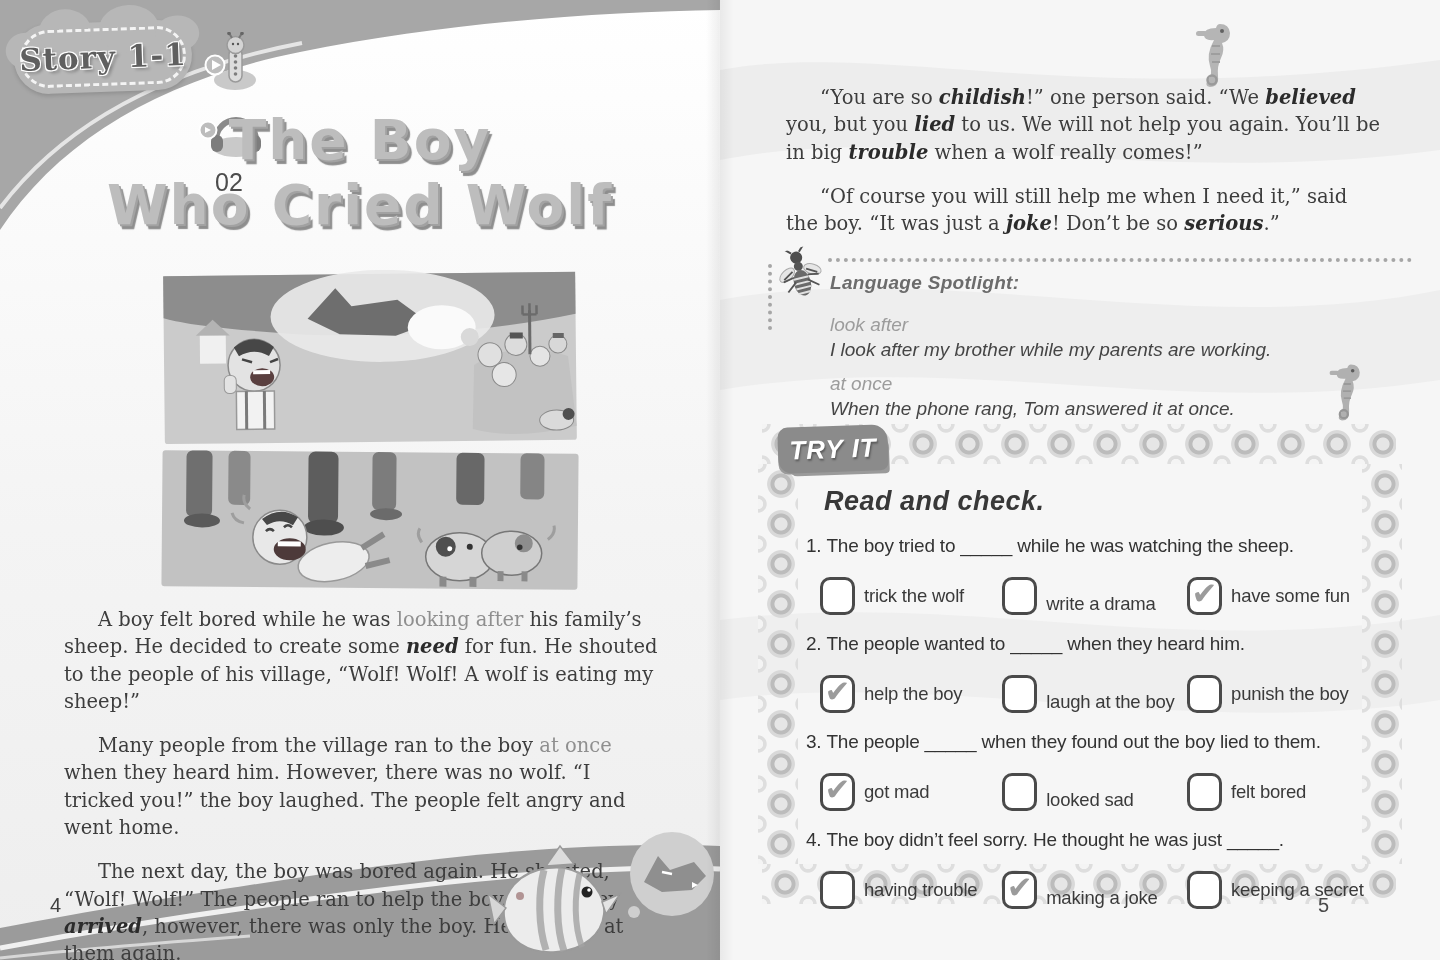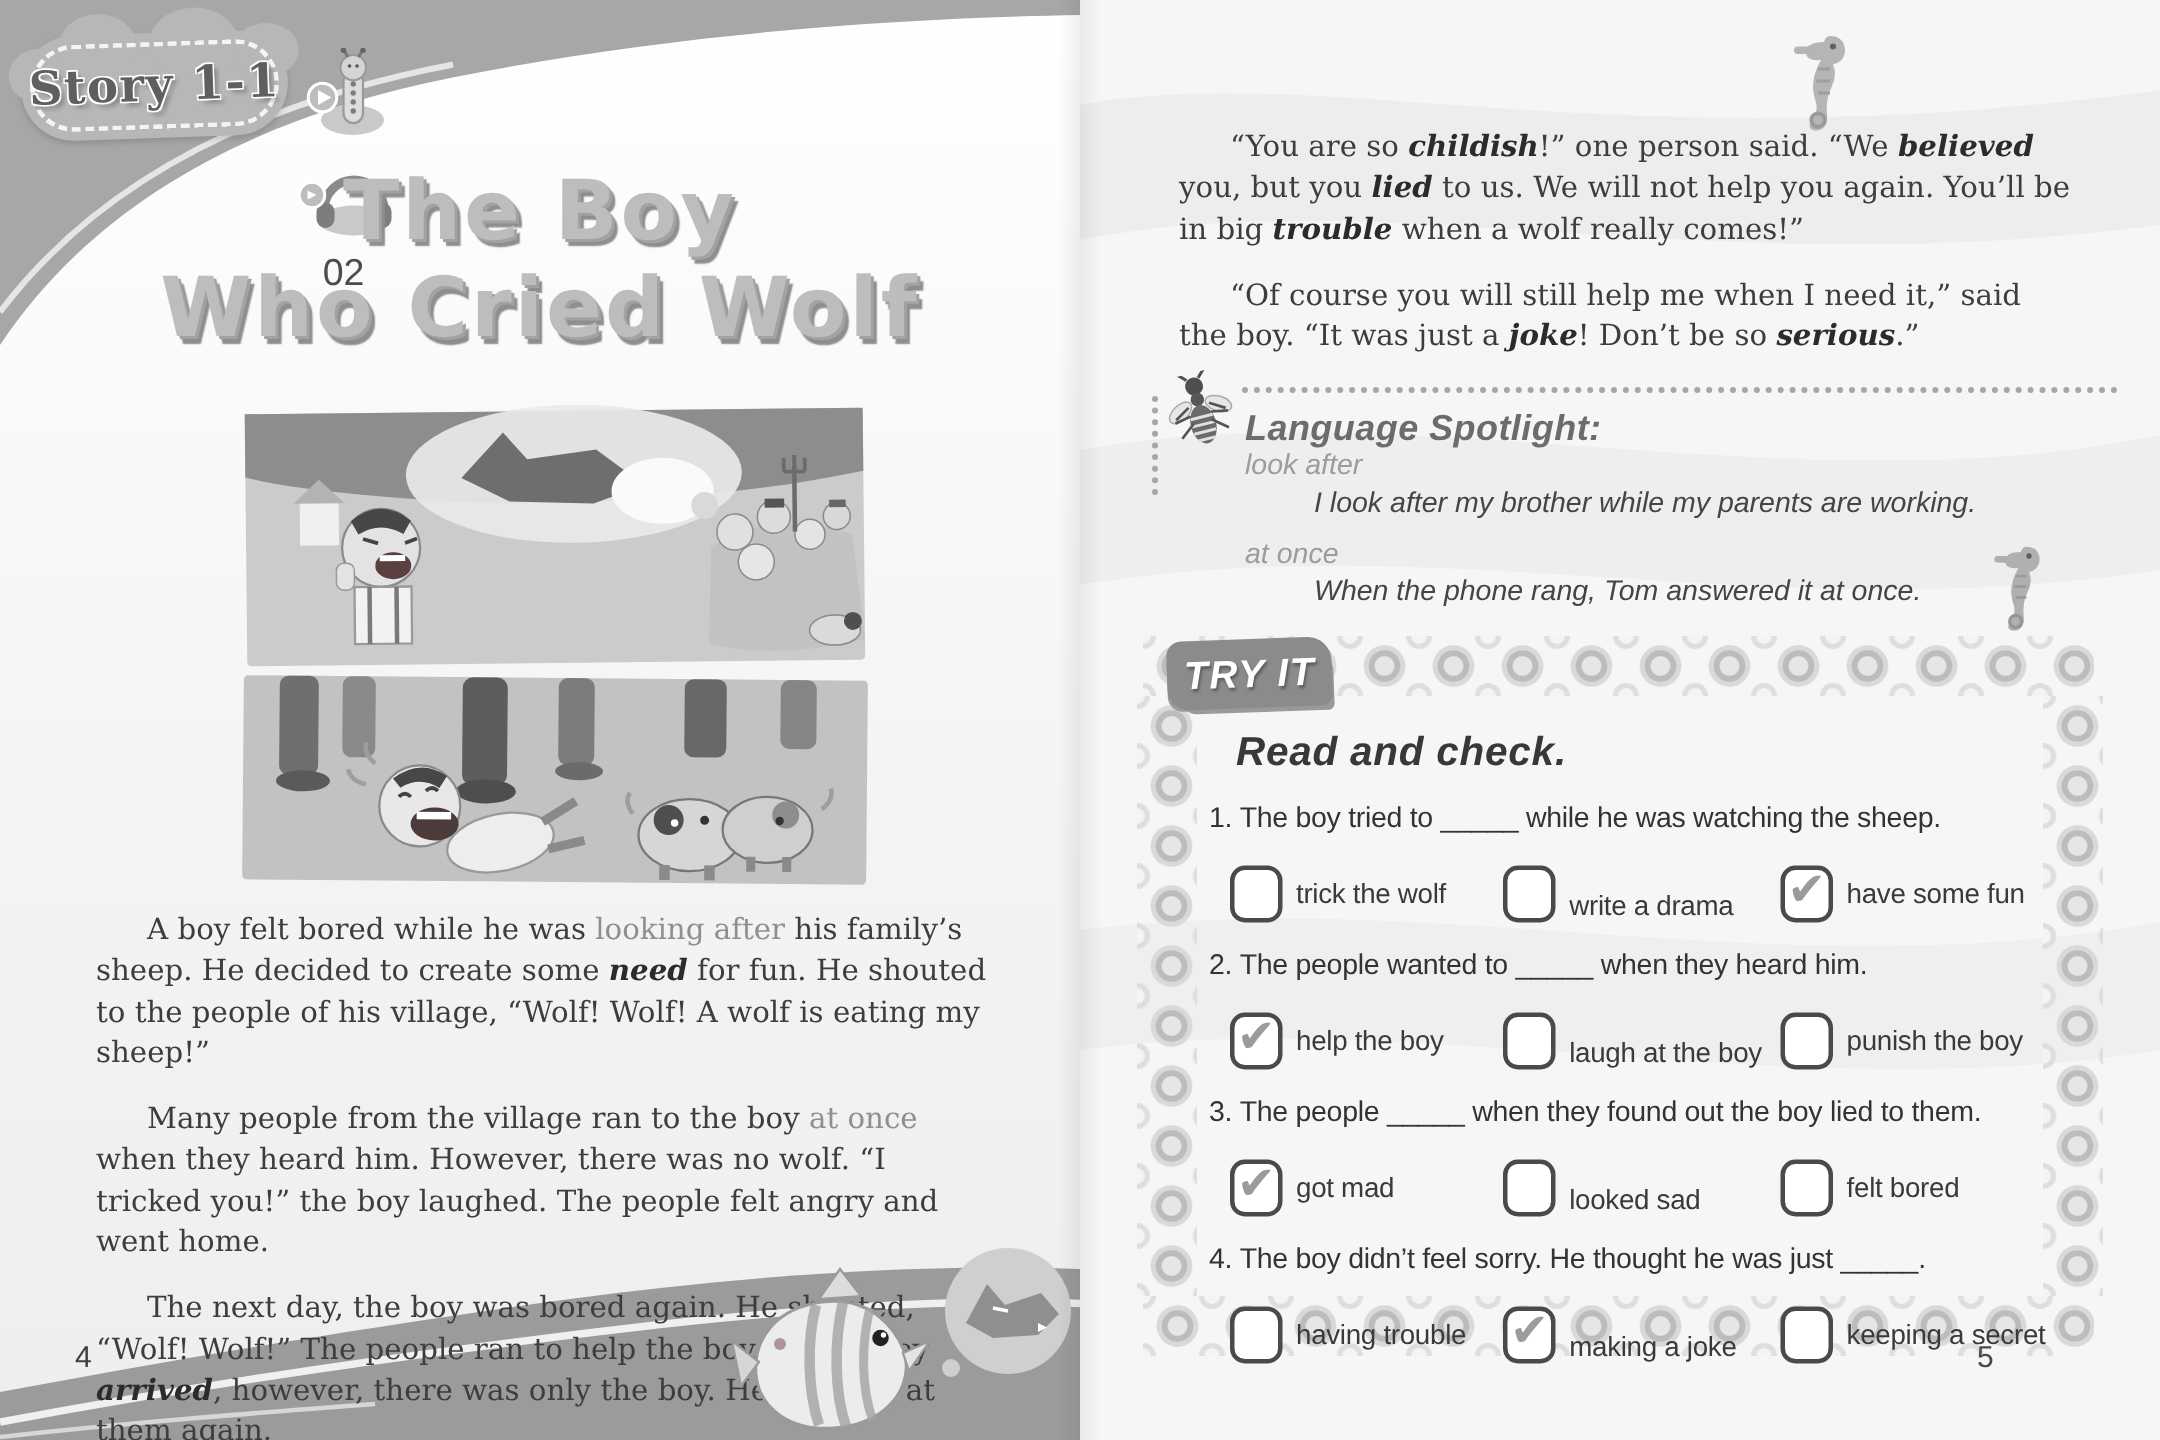--- a/index.html
+++ b/index.html
@@ -51,23 +51,23 @@
   .seahorse-top{position:absolute;left:472px;top:18px;}
   .seahorse-side{position:absolute;left:606px;top:358px;}
 
   .spotlight{position:absolute;left:48px;top:250px;width:612px;}
   .dot-top{position:absolute;left:60px;top:8px;width:584px;height:0;
     border-top:4px dotted #a6a6a6;}
   .dot-left{position:absolute;left:0px;top:14px;height:66px;width:0;
     border-left:4px dotted #a6a6a6;}
   .ant-wrap{position:absolute;left:10px;top:-2px;transform:rotate(-14deg);}
   .sp-content{margin:22px 0 0 62px;font-style:italic;}
-  .sp-heading{font-size:24px;font-weight:bold;color:#6c6c6c;margin-bottom:0;letter-spacing:.3px;}
+  .sp-heading{font-size:19px;font-weight:bold;color:#6c6c6c;margin-bottom:20px;letter-spacing:.3px;}
   .sp-phrase{font-size:19px;color:#9c9c9c;margin-bottom:3px;}
-  .sp-example{font-size:19px;color:#454545;margin-bottom:12px;margin-left:46px;}
+  .sp-example{font-size:19px;color:#454545;margin-bottom:12px;}
 
   .tryit-box{position:absolute;left:42px;top:428px;width:634px;height:472px;}
   .shell-strip{position:absolute;
     background-image:
       radial-gradient(circle,#e6e6e6 20%,#bcbcbc 23% 33%,#d9d9d9 36% 44%,rgba(0,0,0,0) 47%),
       radial-gradient(circle,#f4f4f4 16%,#dedede 18% 27%,rgba(0,0,0,0) 30%);
     background-size:46px 40px,46px 40px;background-position:0 0,23px 20px;}
   .strip-top{left:0;top:-4px;right:0;height:40px;}
   .strip-bottom{left:0;bottom:-4px;right:0;height:40px;}
   .strip-left{left:-4px;top:36px;bottom:36px;width:40px;}

